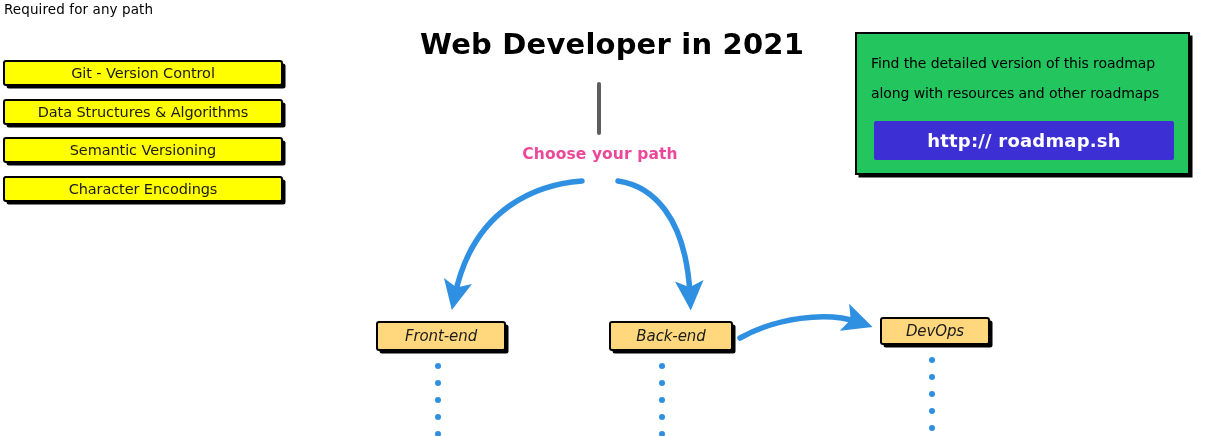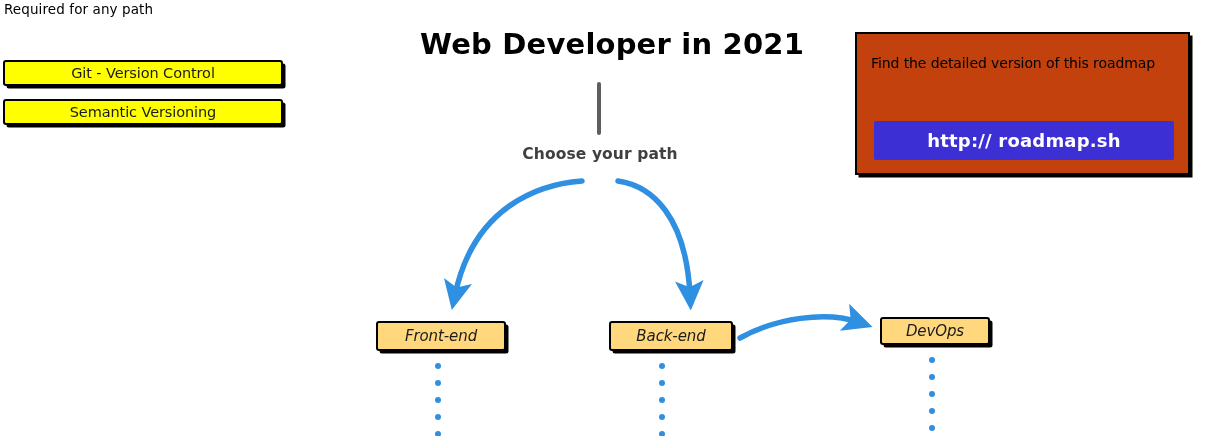--- a/index.html
+++ b/index.html
@@ -85,21 +85,21 @@
     border-radius: 2px;
   }
   #choose-path-label {
     position: absolute;
     left: 470px;
     top: 145px;
     width: 260px;
     text-align: center;
     font-size: 15.5px;
     font-weight: bold;
-    color: #404040;
+    color: #ec4899;
     letter-spacing: 0.1px;
     white-space: nowrap;
   }
 
   
   #arrows-layer {
     position: absolute;
     left: 0;
     top: 0;
     width: 1207px;
@@ -147,21 +147,21 @@
   #dotted-trail-backend  { left: 659px; top: 363px; }
   #dotted-trail-devops   { left: 929px; top: 357px; }
 
   
   #info-box {
     position: absolute;
     left: 855px;
     top: 32px;
     width: 335px;
     height: 143px;
-    background: #c2410c;
+    background: #22c55e;
     border: 2.5px solid #000000;
     box-sizing: border-box;
     box-shadow: 3px 3px 0 -0.5px #000000;
   }
   .info-line {
     position: absolute;
     left: 14px;
     width: 310px;
     font-size: 14px;
     color: #000000;
@@ -193,21 +193,27 @@
 </head>
 <body>
 
 <div id="required-section">
   <div id="required-heading">Required for any path</div>
   <div id="required-list">
     <div class="req-item">
       <span class="req-item-label">Git - Version Control</span>
     </div>
     <div class="req-item">
+      <span class="req-item-label">Data Structures &amp; Algorithms</span>
+    </div>
+    <div class="req-item">
       <span class="req-item-label">Semantic Versioning</span>
+    </div>
+    <div class="req-item">
+      <span class="req-item-label">Character Encodings</span>
     </div>
   </div>
 </div>
 
 <div id="roadmap-title">Web Developer in 2021</div>
 <div id="title-stem"></div>
 <div id="choose-path-label">Choose your path</div>
 
 <svg id="arrows-layer" viewBox="0 0 1207 436">
   <defs>
@@ -247,16 +253,17 @@
 <div class="dotted-trail" id="dotted-trail-devops">
     <span></span>
     <span></span>
     <span></span>
     <span></span>
     <span></span>
   </div>
 
 <div id="info-box">
   <div class="info-line" id="info-line-1">Find the detailed version of this roadmap</div>
+  <div class="info-line" id="info-line-2">along with resources and other roadmaps</div>
   <div id="info-button">
     <span id="info-button-label">http:// roadmap.sh</span>
   </div>
 </div>
 
 </body></html>

